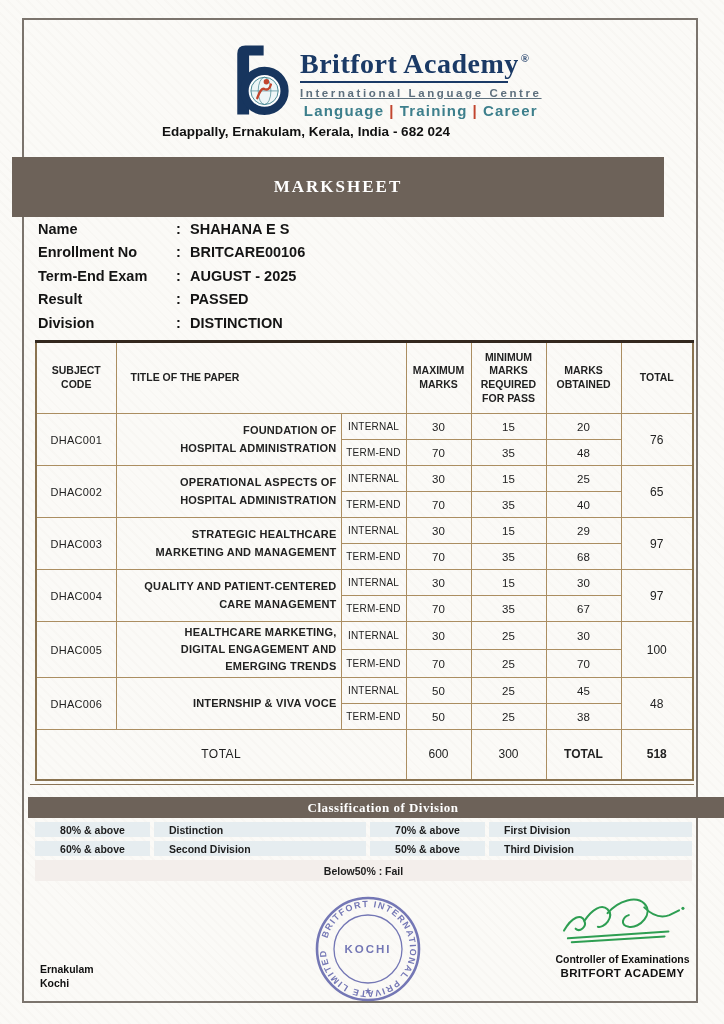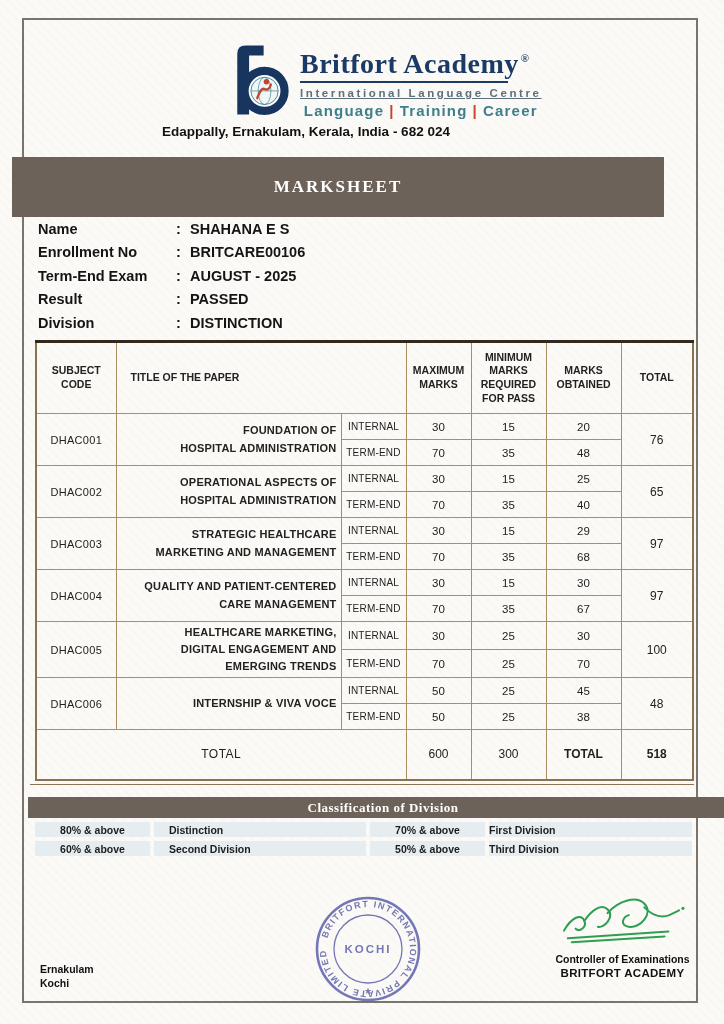--- a/index.html
+++ b/index.html
@@ -60,21 +60,21 @@
   
   .class-bar{position:absolute;left:28px;top:797px;width:710px;height:21px;background:#6d6259;color:#fff;
              font-family:"Liberation Serif", serif;font-weight:bold;font-size:13px;
              display:flex;align-items:center;justify-content:center;letter-spacing:.5px;}
   .class-rows{position:absolute;left:35px;top:822px;width:657px;}
   .class-row{display:flex;gap:4px;margin-bottom:4px;}
   .class-cell{background:#e6edf0;height:15px;display:flex;align-items:center;
               font-size:10.5px;font-weight:bold;color:#1d1d1d;}
   .class-cell.pct{width:115px;justify-content:center;}
   .class-cell.div1{width:212px;padding-left:15px;box-sizing:border-box;}
-  .class-cell.div2{flex:1;box-sizing:border-box;}
+  .class-cell.div2{flex:1;padding-left:15px;box-sizing:border-box;}
   .class-fail{background:#f3eeeb;height:21px;display:flex;align-items:center;justify-content:center;
               font-size:10.5px;font-weight:bold;color:#1d1d1d;}
 
   
   .stamp{position:absolute;left:312px;top:893px;width:112px;height:112px;opacity:.85;}
   .sig-block{position:absolute;left:540px;top:890px;width:165px;text-align:center;}
   .sig-svg{width:150px;height:58px;}
   .sig-l1{font-size:10.5px;font-weight:bold;color:#111;margin-top:1px;}
   .sig-l2{font-size:11.5px;font-weight:bold;color:#111;margin-top:2px;letter-spacing:.3px;}
   .place{position:absolute;left:40px;top:962px;font-size:10.5px;font-weight:bold;line-height:1.35;color:#111;}
@@ -282,20 +282,21 @@
       <div class="class-cell div1">Distinction</div>
       <div class="class-cell pct">70% &amp; above</div>
       <div class="class-cell div2">First Division</div>
     </div>
     <div class="class-row">
       <div class="class-cell pct">60% &amp; above</div>
       <div class="class-cell div1">Second Division</div>
       <div class="class-cell pct">50% &amp; above</div>
       <div class="class-cell div2">Third Division</div>
     </div>
+    <div class="class-fail">Below50% : Fail</div>
   </div>
 
   <svg class="stamp" viewBox="0 0 112 112">
     <defs>
       <path id="ringpath" d="M56,56 m-42,0 a42,42 0 1,1 84,0 a42,42 0 1,1 -84,0"></path>
     </defs>
     <circle cx="56" cy="56" r="51" fill="none" stroke="#5d61aa" stroke-width="2.6"></circle>
     <circle cx="56" cy="56" r="34" fill="none" stroke="#5d61aa" stroke-width="1.3"></circle>
     <text font-family="Liberation Sans, sans-serif" font-size="9" font-weight="bold" fill="#5d61aa" letter-spacing="1.4">
       <textPath href="#ringpath" startOffset="4%">BRITFORT INTERNATIONAL PRIVATE LIMITED</textPath>

